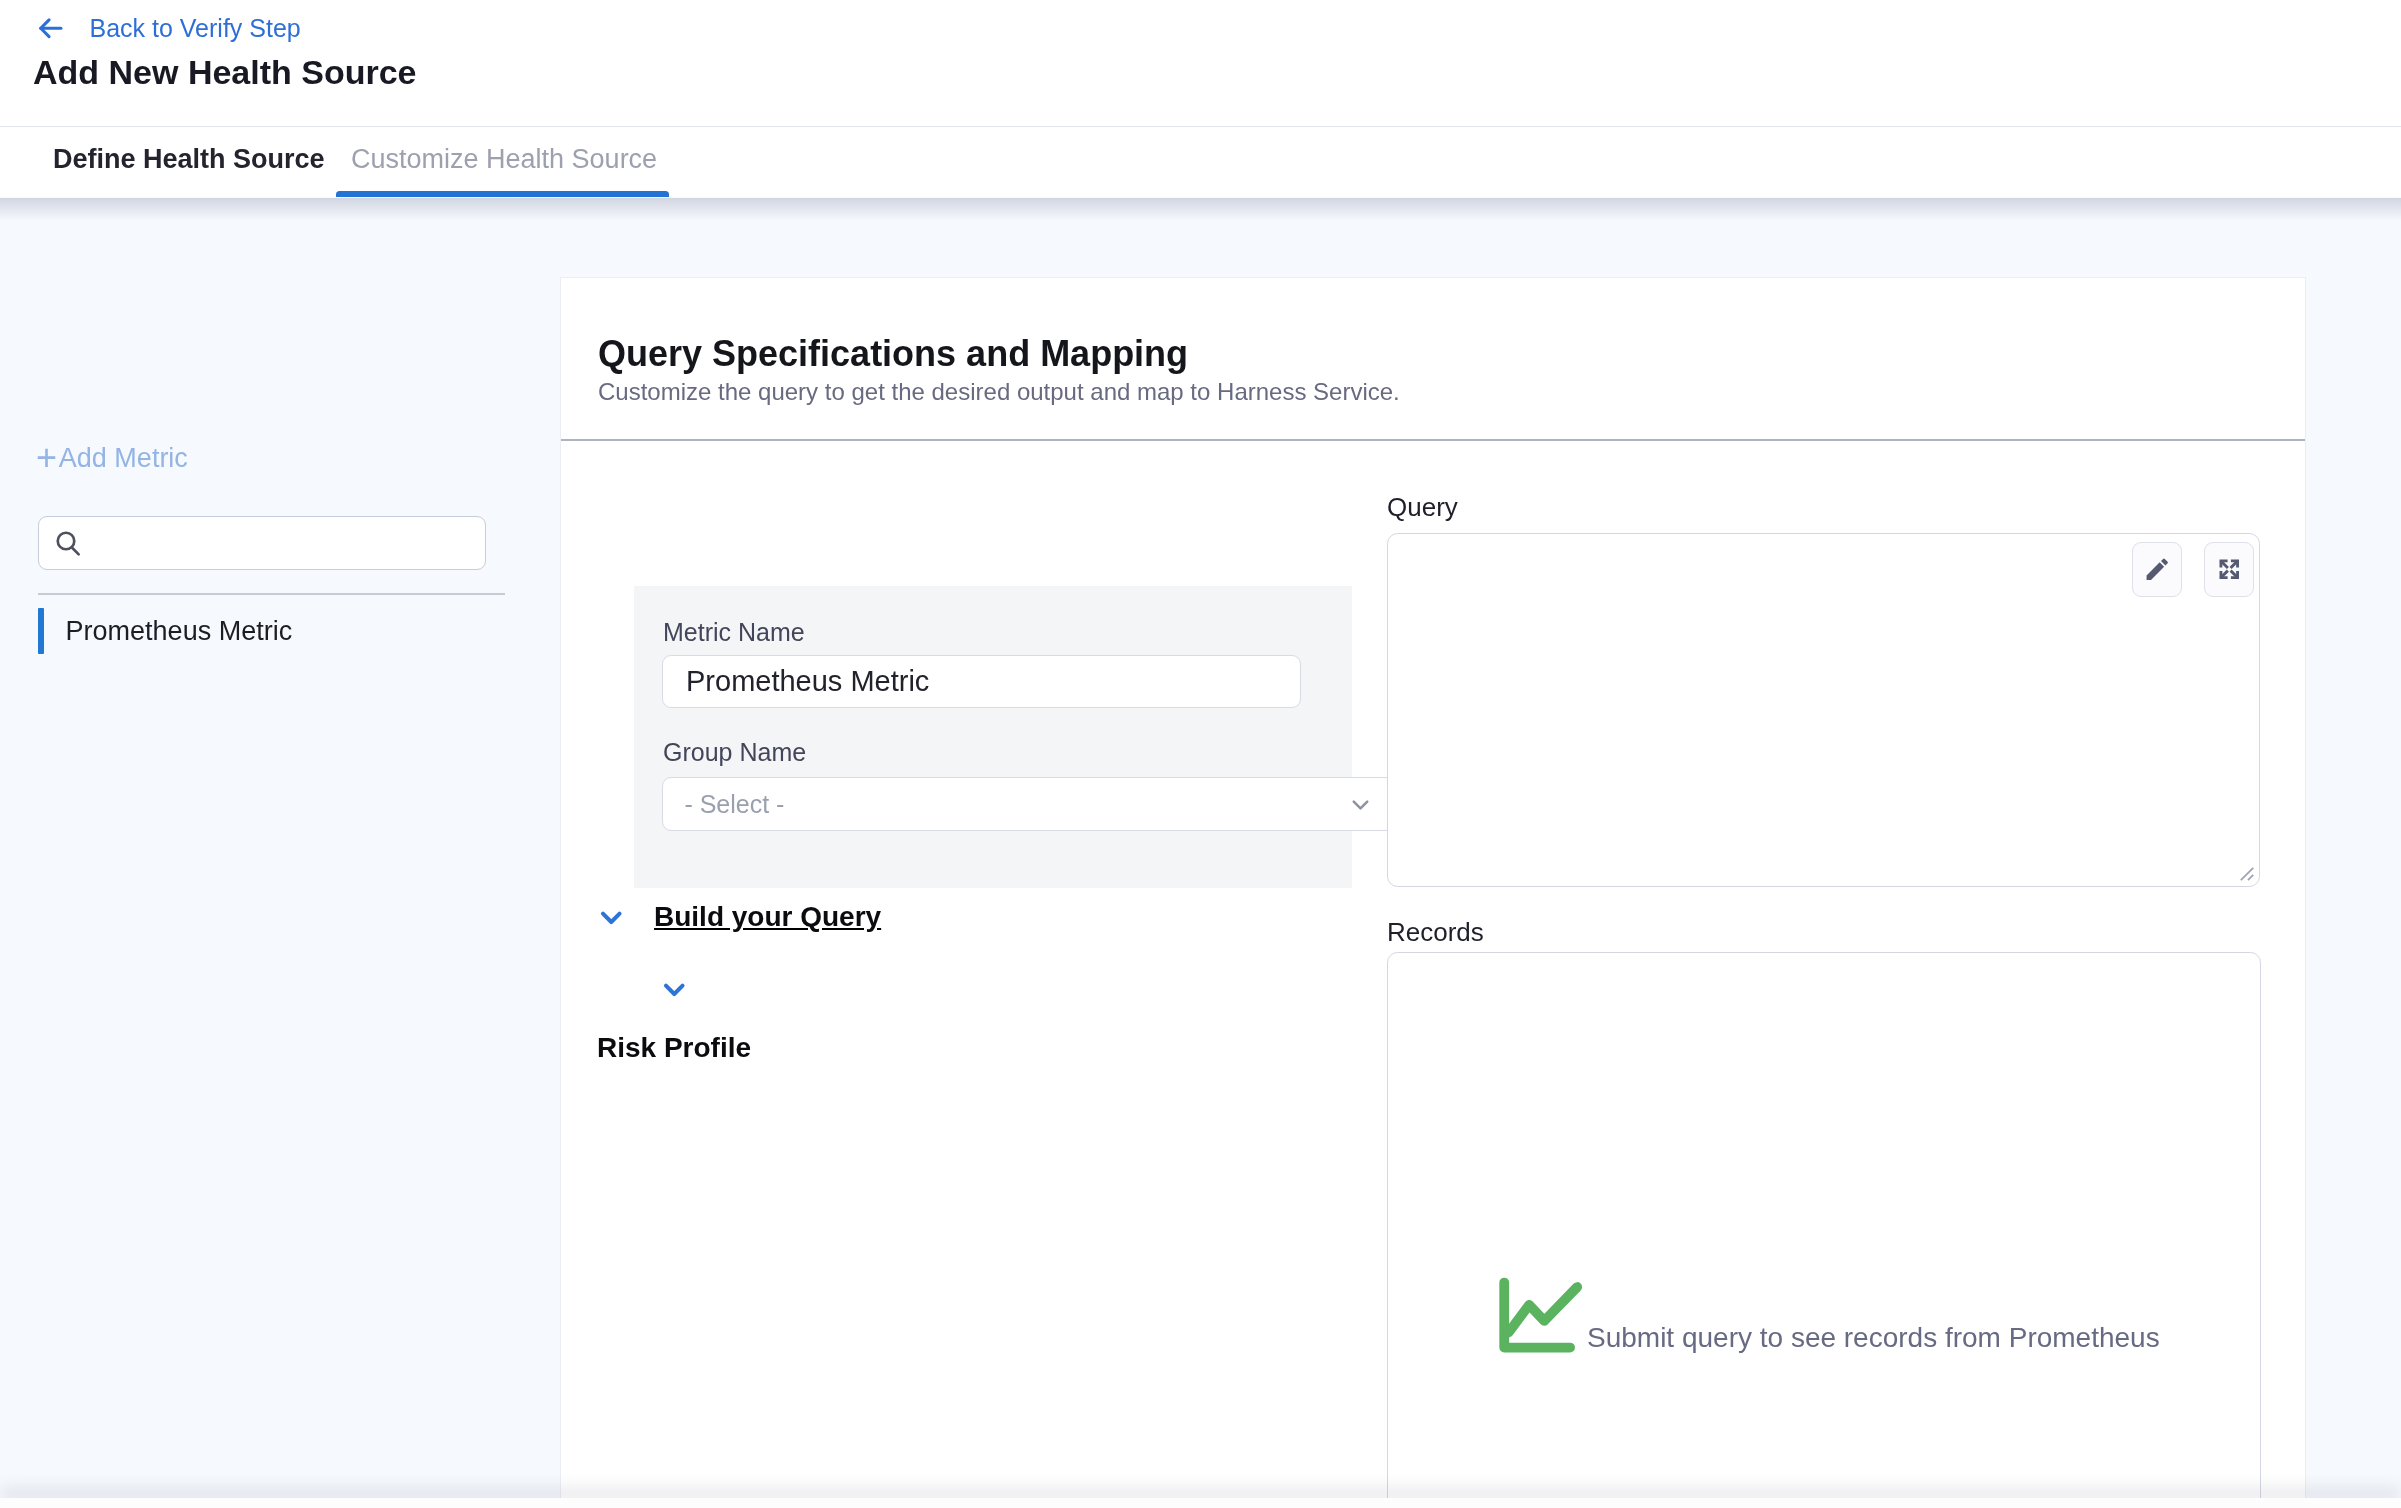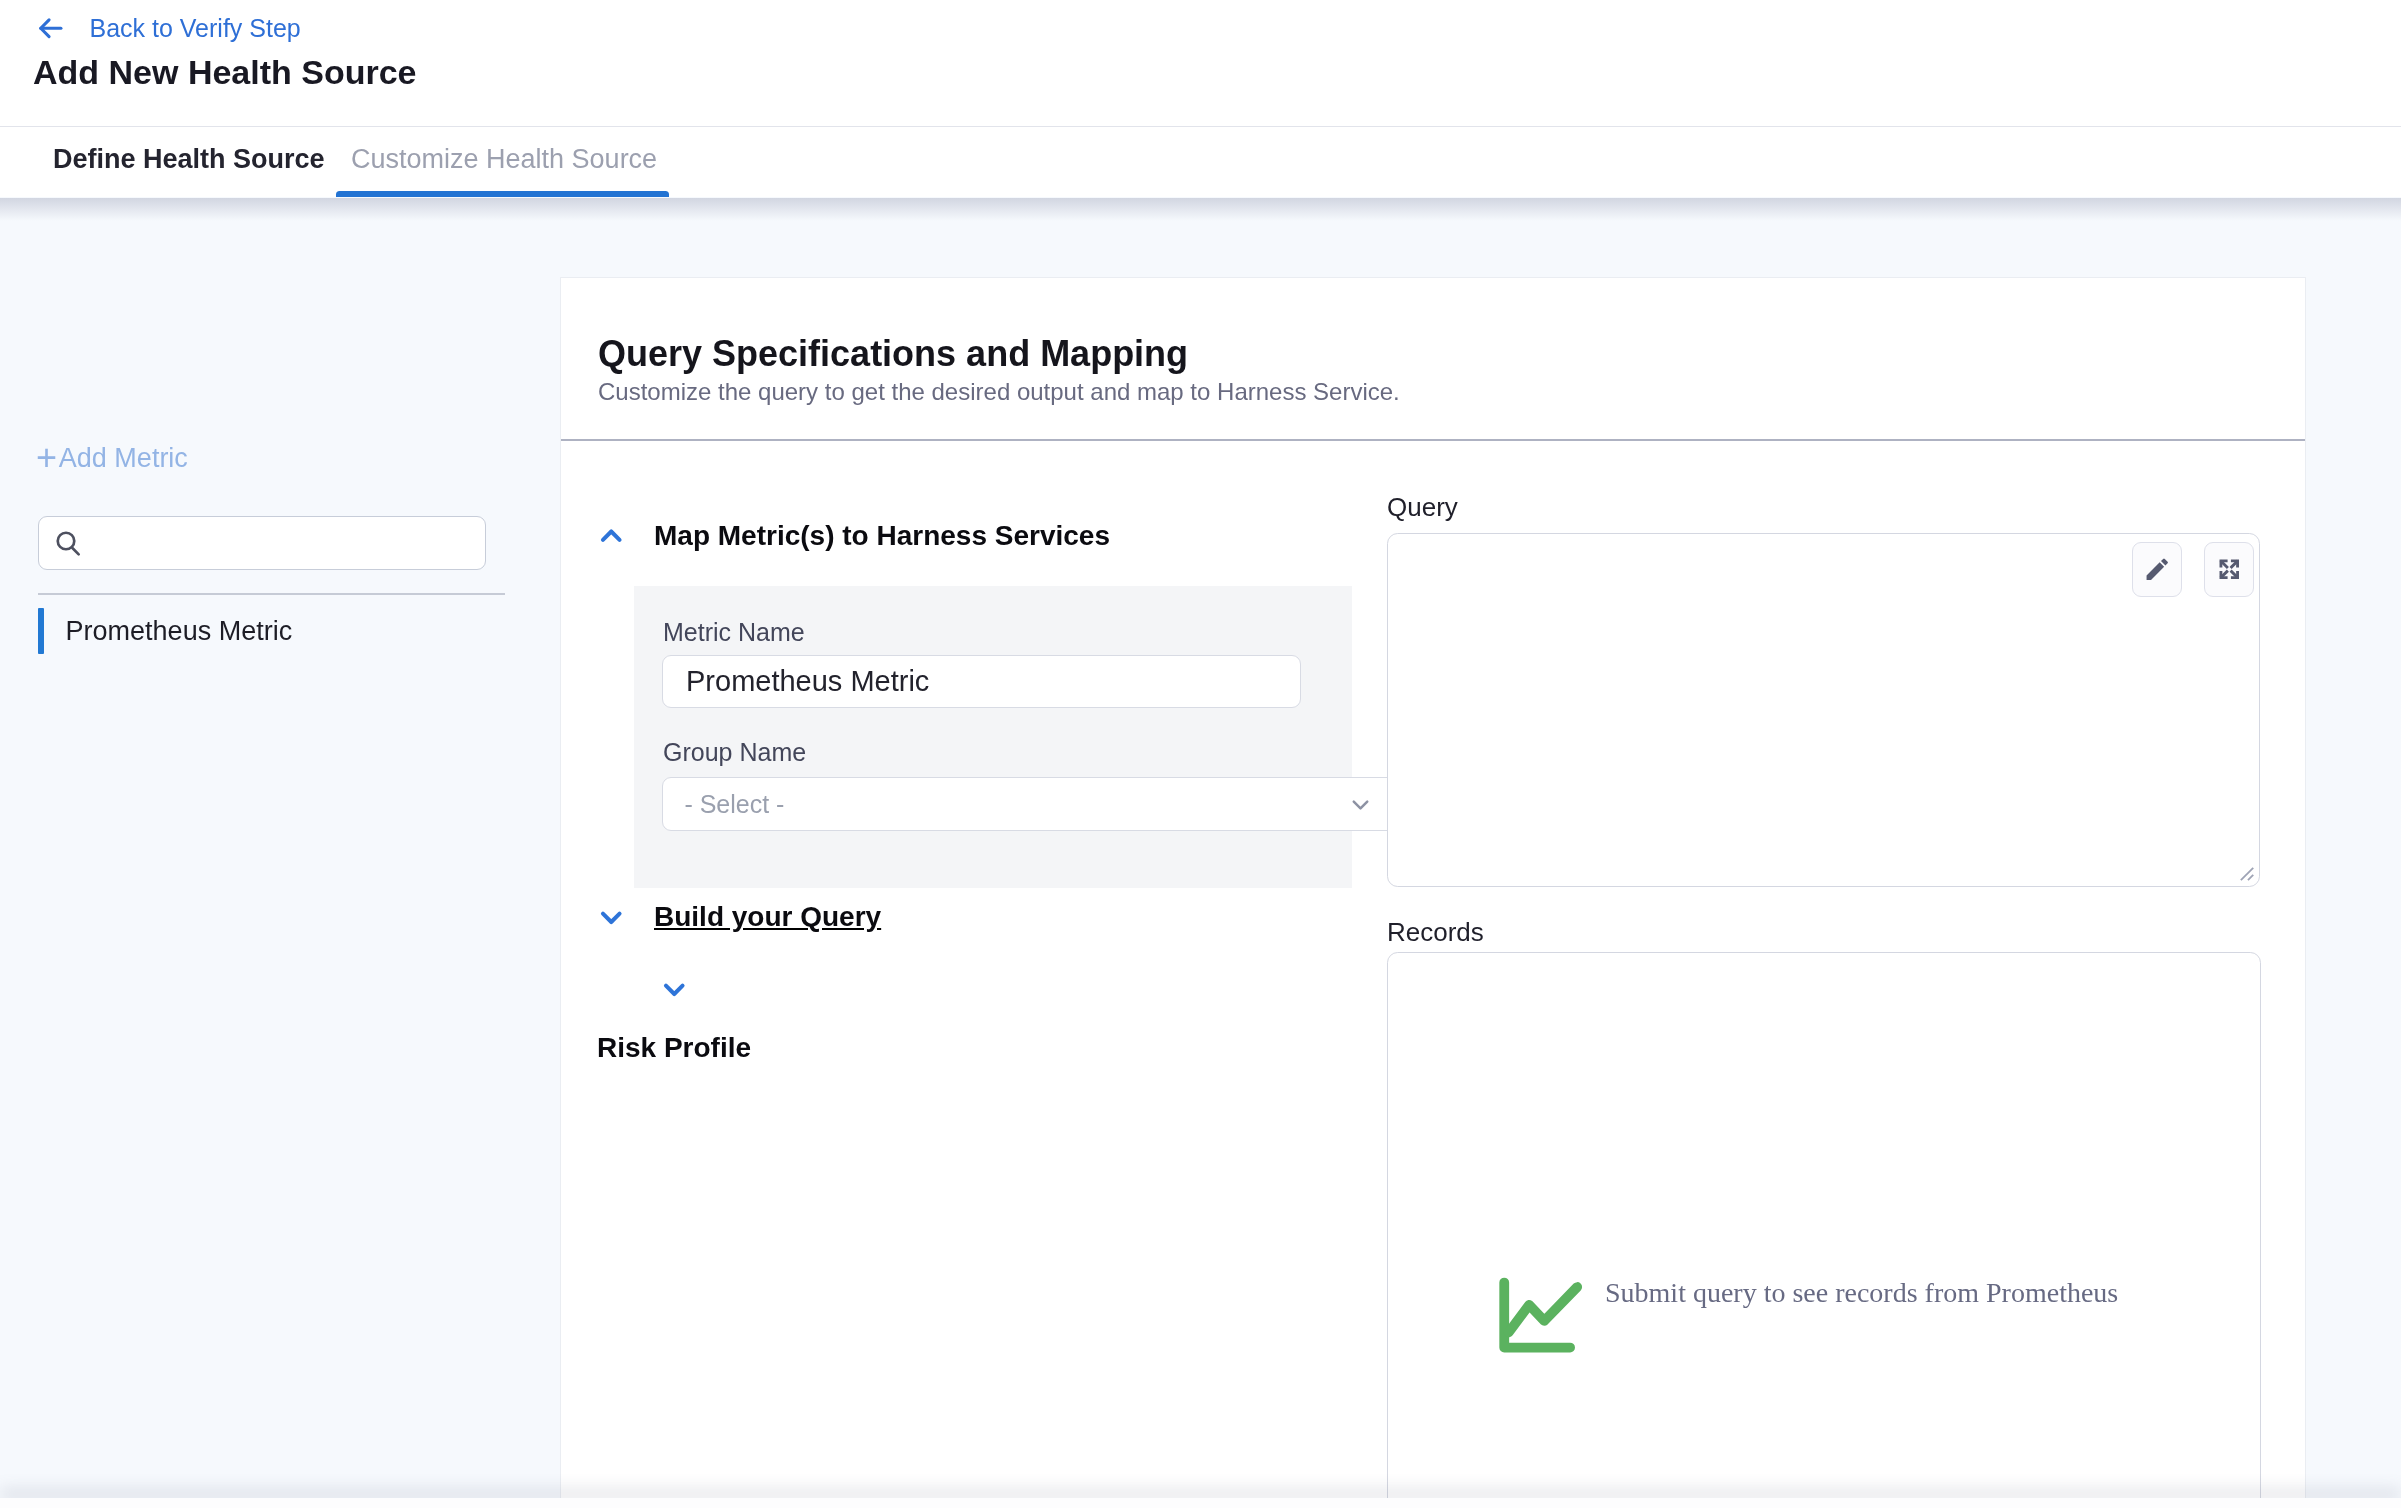--- a/index.html
+++ b/index.html
@@ -63,21 +63,21 @@
   .query-area{position:absolute;left:826px;top:255px;width:873px;height:354px;box-sizing:border-box;
     background:#fff;border:1.8px solid #d4d7e1;border-radius:10.7px;}
   .icon-btn{position:absolute;width:50px;height:55px;box-sizing:border-box;background:#fbfbfd;border:1.8px solid #dee0ea;
     border-radius:9px;display:flex;align-items:center;justify-content:center;cursor:pointer;}
   .btn-edit{left:1571px;top:264px;}
   .btn-expand{left:1643px;top:264px;}
   .resize-handle{position:absolute;left:1671px;top:581px;width:23px;height:23px;cursor:nwse-resize;}
   .r-label{position:absolute;left:826px;top:639px;font-size:26px;color:#1f1f2a;}
   .records-box{position:absolute;left:826px;top:674px;width:874px;height:739px;box-sizing:border-box;
     background:#fff;border:1.8px solid #d4d7e1;border-radius:10.7px;}
-  .records-empty{position:absolute;left:110px;top:324px;display:flex;align-items:flex-start;gap:18px;font-family:Liberation Serif, serif;}
+  .records-empty{position:absolute;left:110px;top:324px;display:flex;align-items:flex-end;}
   .records-empty .msg{font-size:28px;color:#676a83;}
   
   .footer-strip{position:absolute;left:0;top:1498px;width:100%;height:10.7px;background:#fdfdfe;z-index:5;
     box-shadow:0 -9px 16px rgba(99,104,128,0.18);}
   svg{display:block;}
 </style>
 </head>
 <body>
 
 <div class="header">
@@ -119,28 +119,20 @@
     <span class="sel-bar"></span>
     <span class="lbl">Prometheus Metric</span>
   </div>
 </div>
 
 <div class="card">
   <div class="card-title">Query Specifications and Mapping</div>
   <div class="card-sub">Customize the query to get the desired output and map to Harness Service.</div>
   <div class="card-divider"></div>
 
-  <div class="section-row sec-1">
-    <span class="chev">
-      <svg width="28.5" height="28.5" viewBox="0 0 24 24" fill="none" stroke="#2e74d8" stroke-width="3.4" stroke-linecap="round" stroke-linejoin="round">
-        <path d="M5 15 L12 8 L19 15"></path>
-      </svg>
-    </span>
-    <span class="s-title">Map Metric(s) to Harness Services</span>
-  </div>
 
   <div class="form-panel">
     <div class="field-label fl-1">
       <span>Metric Name</span>
       <span>
         <svg width="25" height="25" viewBox="0 0 24 24" fill="none" stroke="#5c5f73" stroke-width="1.8" stroke-linecap="round">
           <circle cx="12" cy="12" r="8.6"></circle>
             <path d="M12 11 V16.4"></path>
             <circle cx="12" cy="7.9" r="0.6" fill="#5c5f73"></circle>
         </svg>

